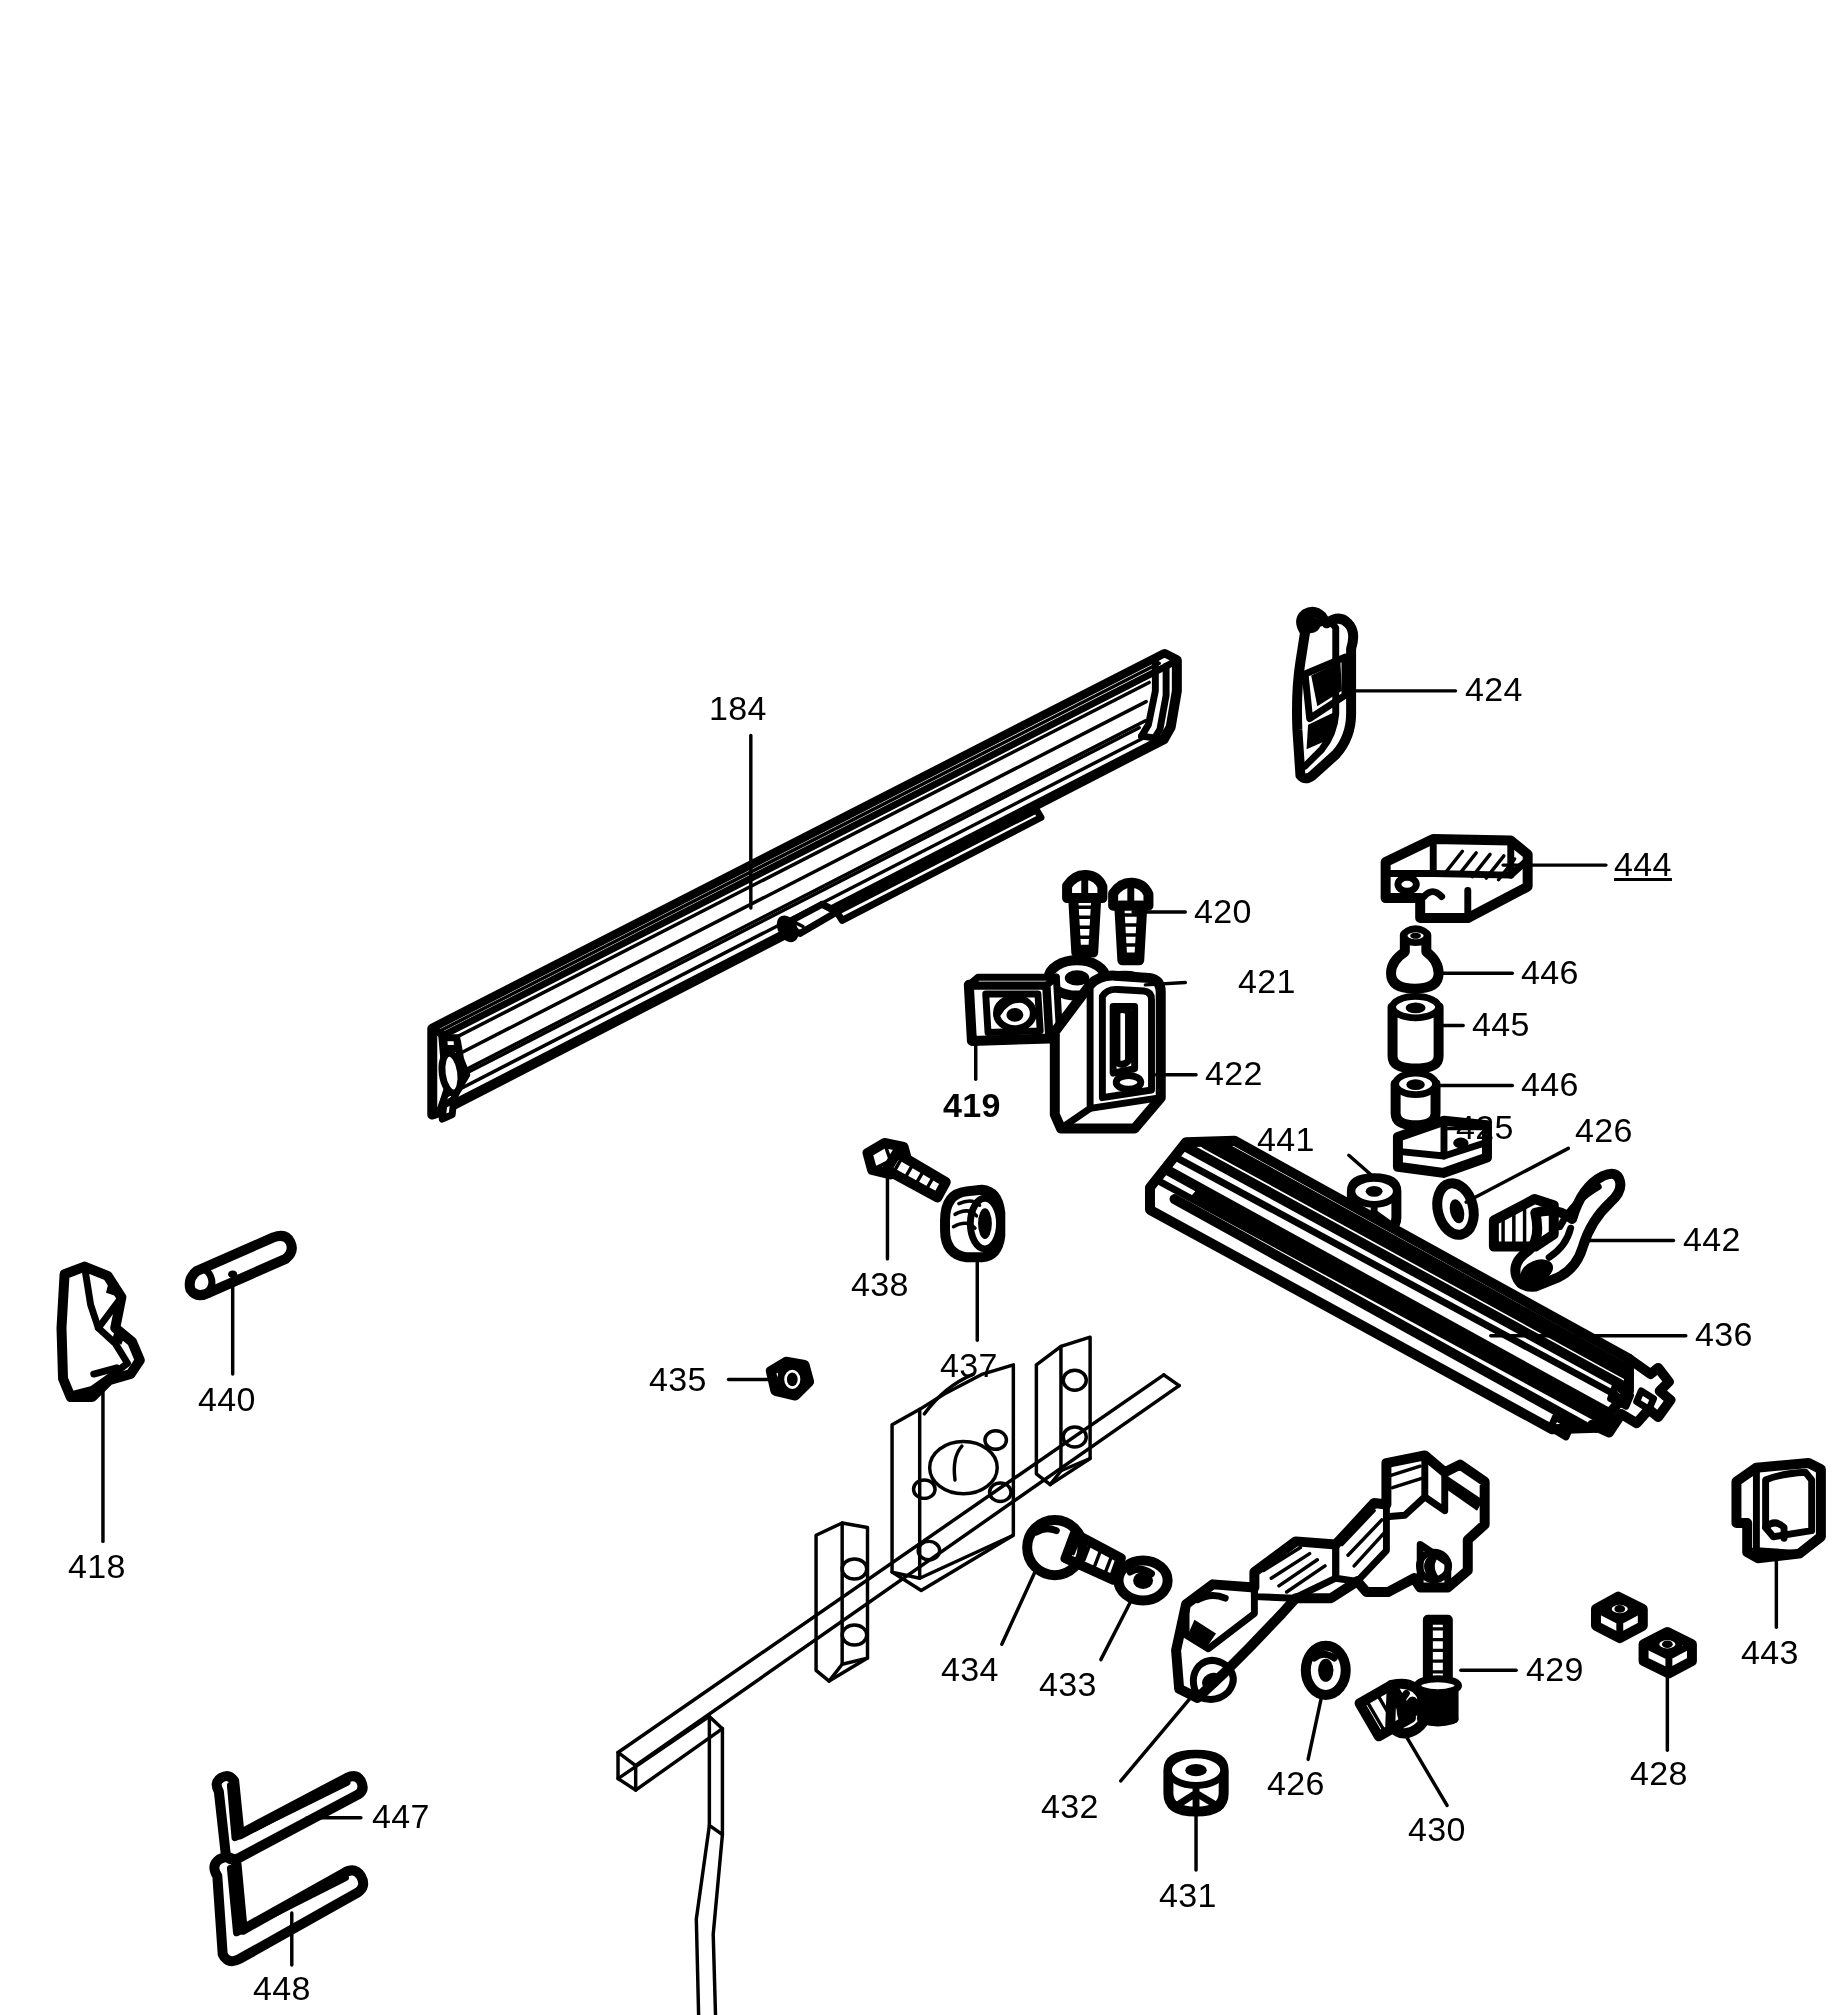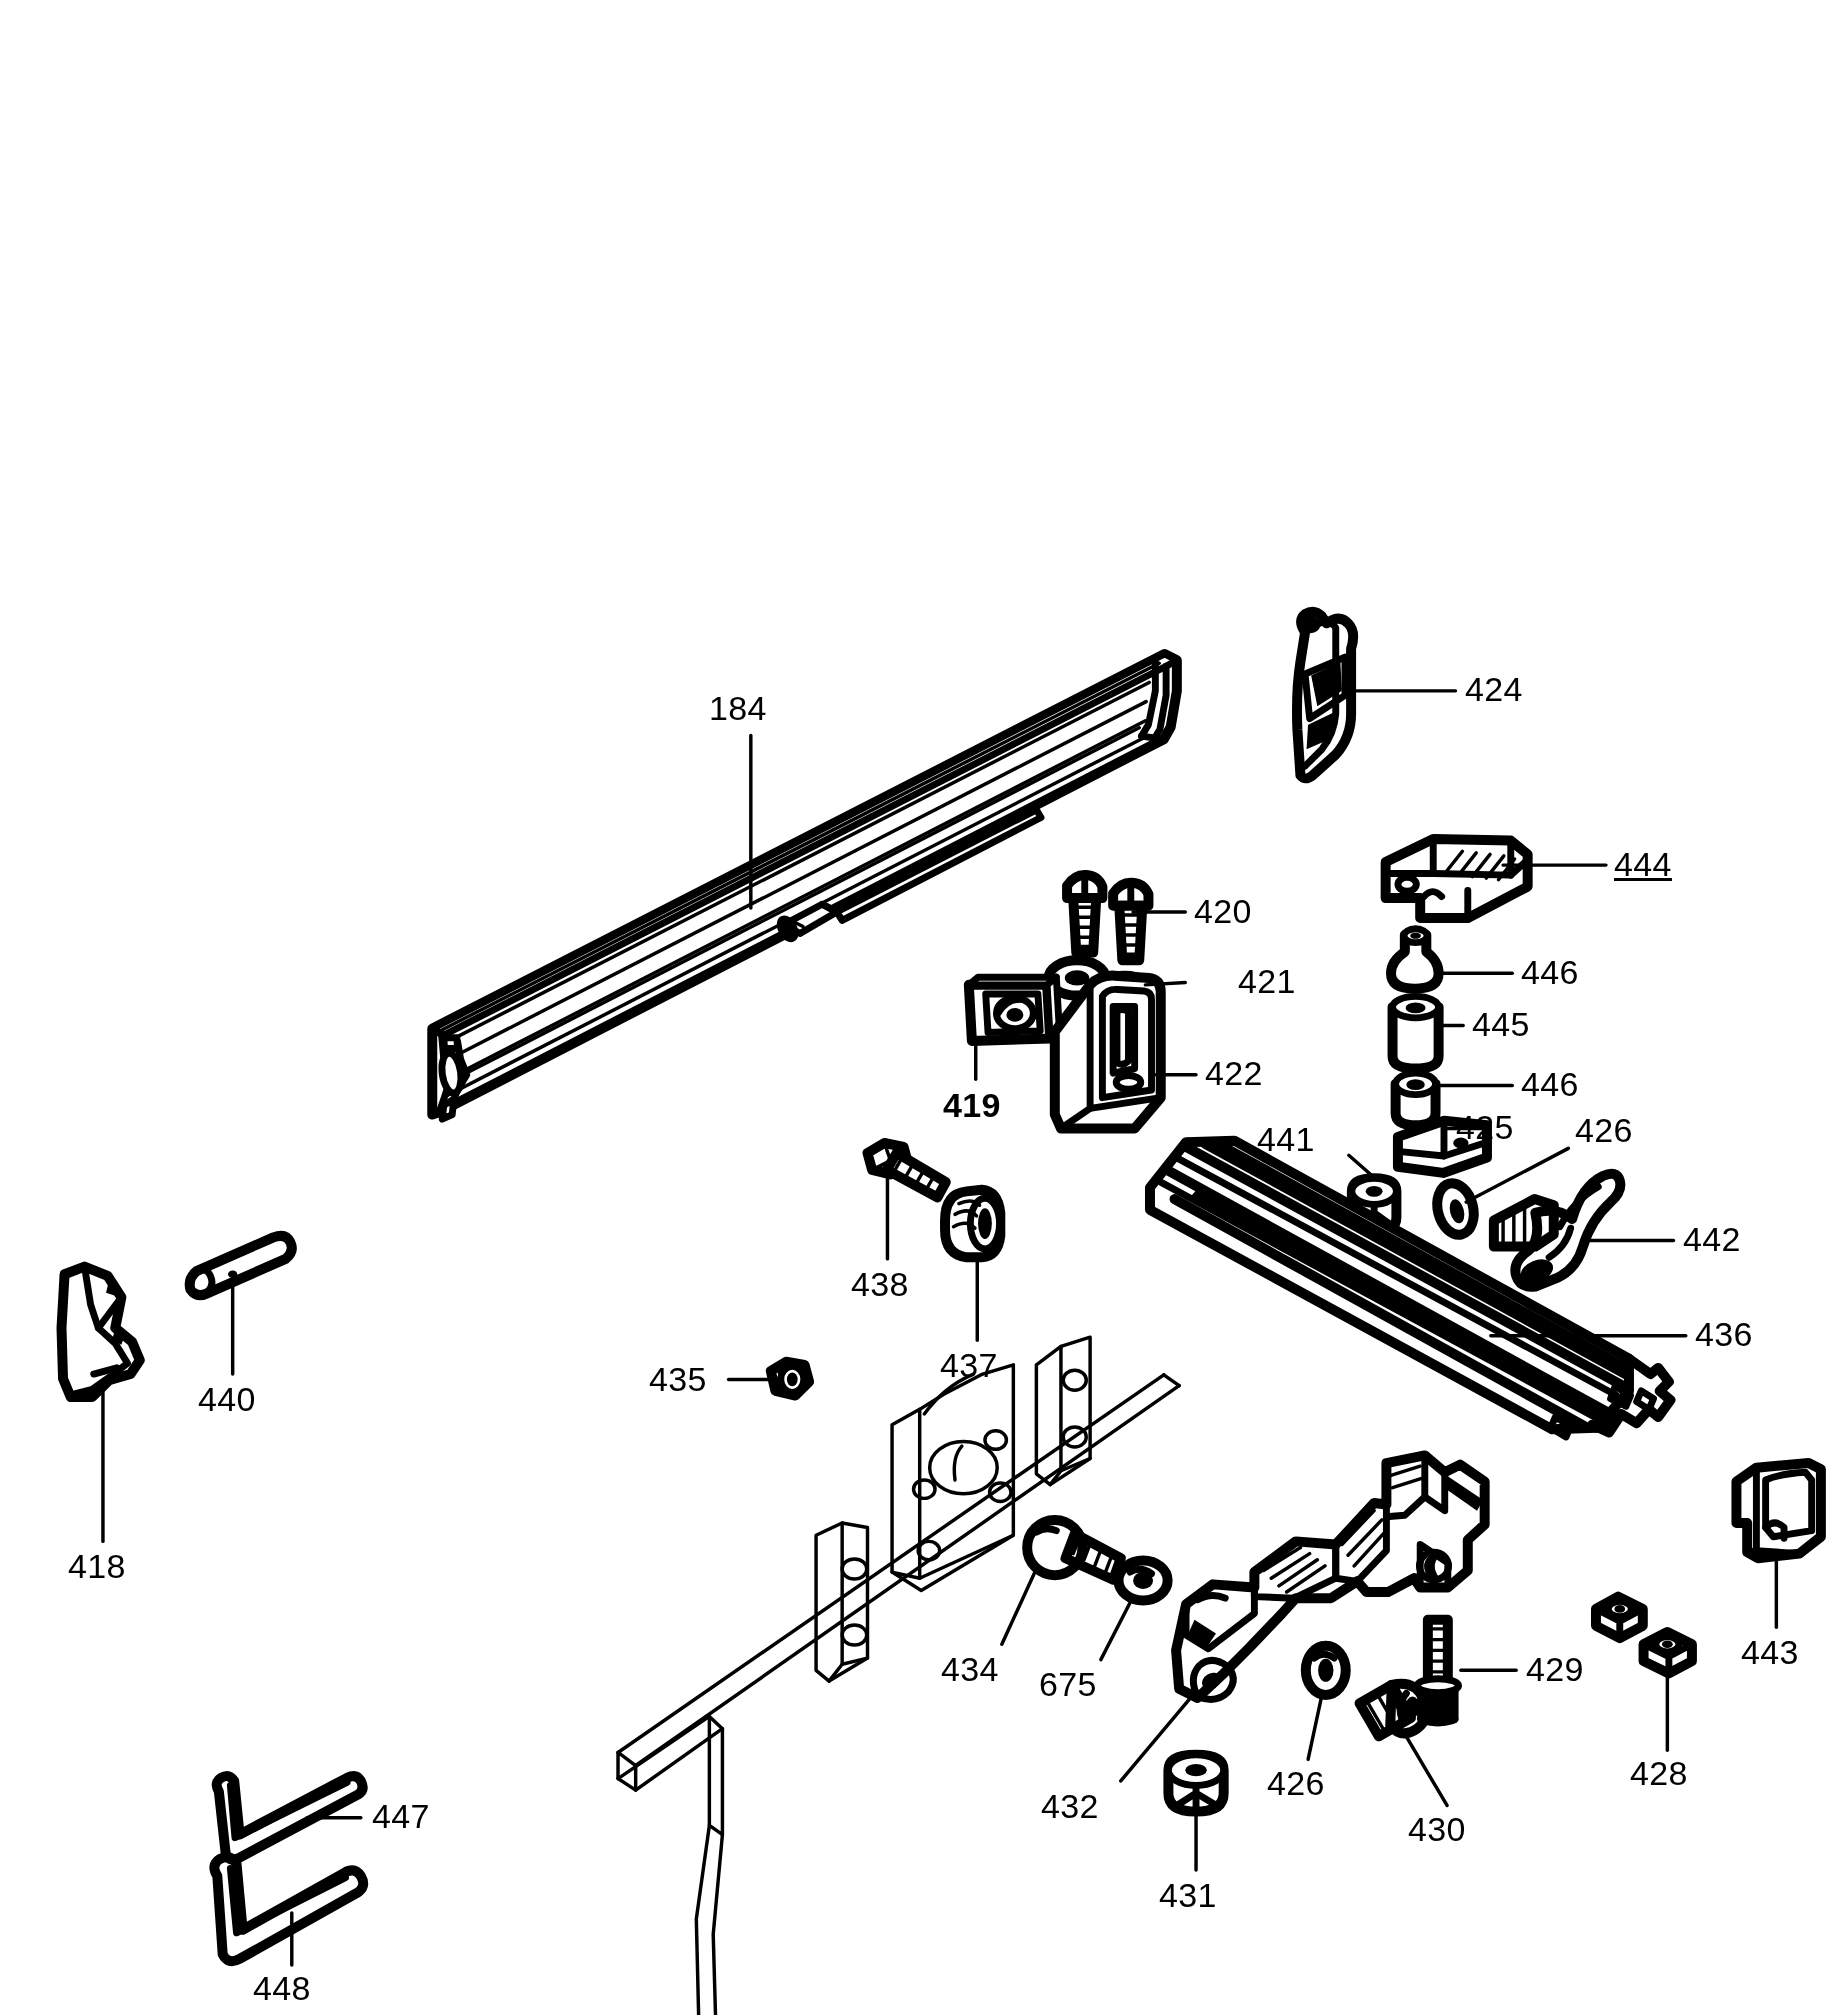--- a/index.html
+++ b/index.html
@@ -446,21 +446,21 @@
   <div class="lbl" style="left:1575px; top:1113px;">426</div>
   <div class="lbl" style="left:1257px; top:1122px;text-align:right;">441</div>
   <div class="lbl" style="left:851px; top:1267px;">438</div>
   <div class="lbl" style="left:1683px; top:1222px;">442</div>
   <div class="lbl" style="left:940px; top:1348px;">437</div>
   <div class="lbl" style="left:1695px; top:1317px;">436</div>
   <div class="lbl" style="left:198px;  top:1382px;">440</div>
   <div class="lbl" style="left:649px;  top:1362px;">435</div>
   <div class="lbl" style="left:68px;   top:1549px;">418</div>
   <div class="lbl" style="left:941px; top:1652px;">434</div>
-  <div class="lbl" style="left:1039px; top:1667px;">675</div>
+  <div class="lbl" style="left:1039px; top:1667px;">433</div>
   <div class="lbl" style="left:1526px; top:1652px;">429</div>
   <div class="lbl" style="left:1741px; top:1635px;">443</div>
   <div class="lbl" style="left:1267px; top:1766px;">426</div>
   <div class="lbl" style="left:1041px; top:1789px;">432</div>
   <div class="lbl" style="left:1408px; top:1812px;">430</div>
   <div class="lbl" style="left:1630px; top:1756px;">428</div>
   <div class="lbl" style="left:1159px; top:1878px;">431</div>
   <div class="lbl" style="left:372px;  top:1799px;">447</div>
   <div class="lbl" style="left:253px;  top:1971px;">448</div>
 

